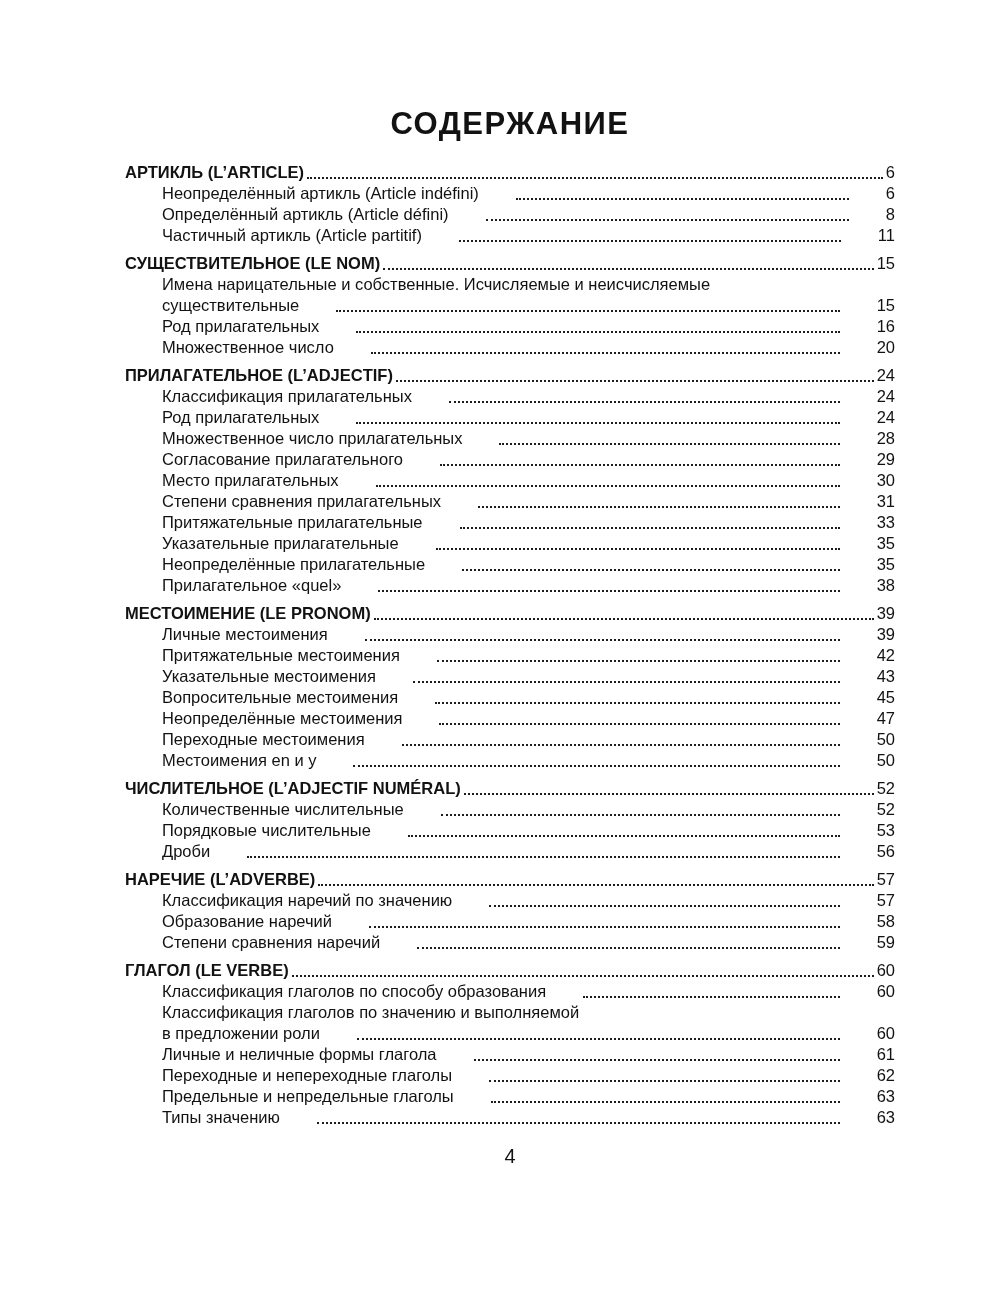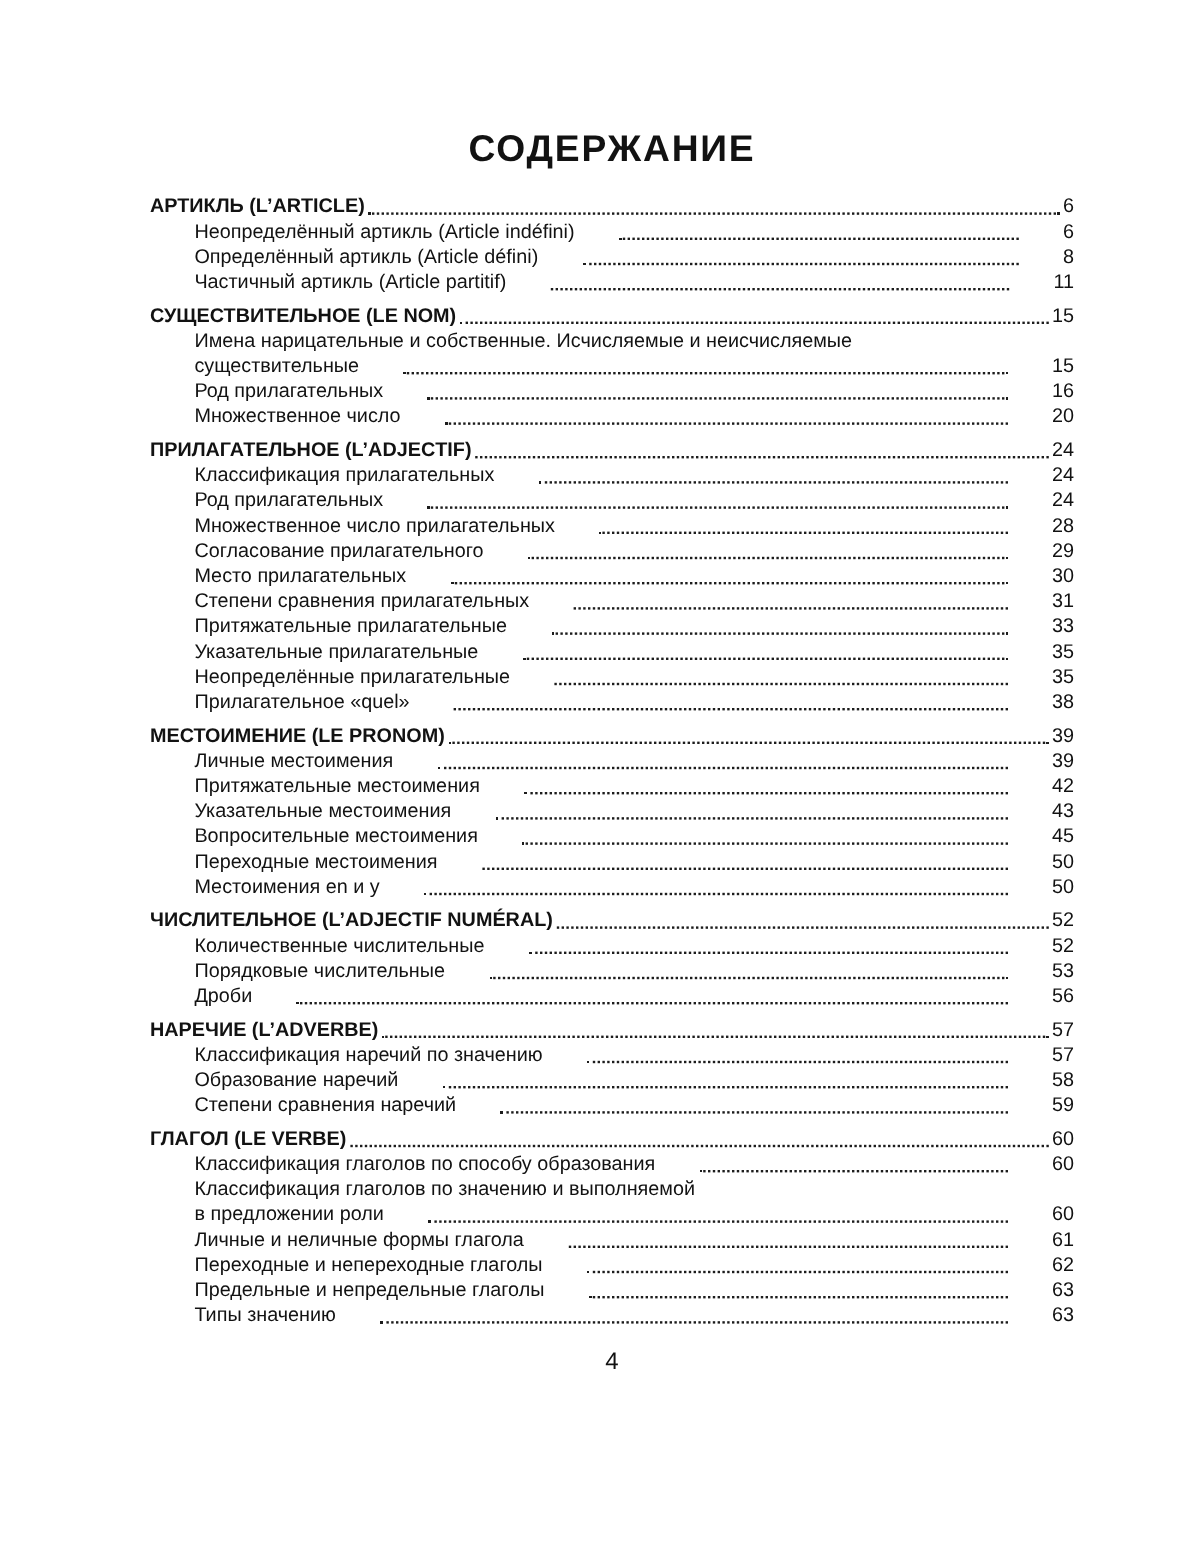--- a/index.html
+++ b/index.html
@@ -180,20 +180,25 @@
           <span class="toc-text">Указательные местоимения</span>
           <span class="toc-dots"></span>
           <span class="toc-page">43</span>
         </div>
         <div class="toc-row indent">
           <span class="toc-text">Вопросительные местоимения</span>
           <span class="toc-dots"></span>
           <span class="toc-page">45</span>
         </div>
         <div class="toc-row indent">
+          <span class="toc-text">Неопределённые местоимения</span>
+          <span class="toc-dots"></span>
+          <span class="toc-page">47</span>
+        </div>
+        <div class="toc-row indent">
           <span class="toc-text">Переходные местоимения</span>
           <span class="toc-dots"></span>
           <span class="toc-page">50</span>
         </div>
         <div class="toc-row indent">
           <span class="toc-text">Местоимения en и y</span>
           <span class="toc-dots"></span>
           <span class="toc-page">50</span>
         </div>
       </div>

